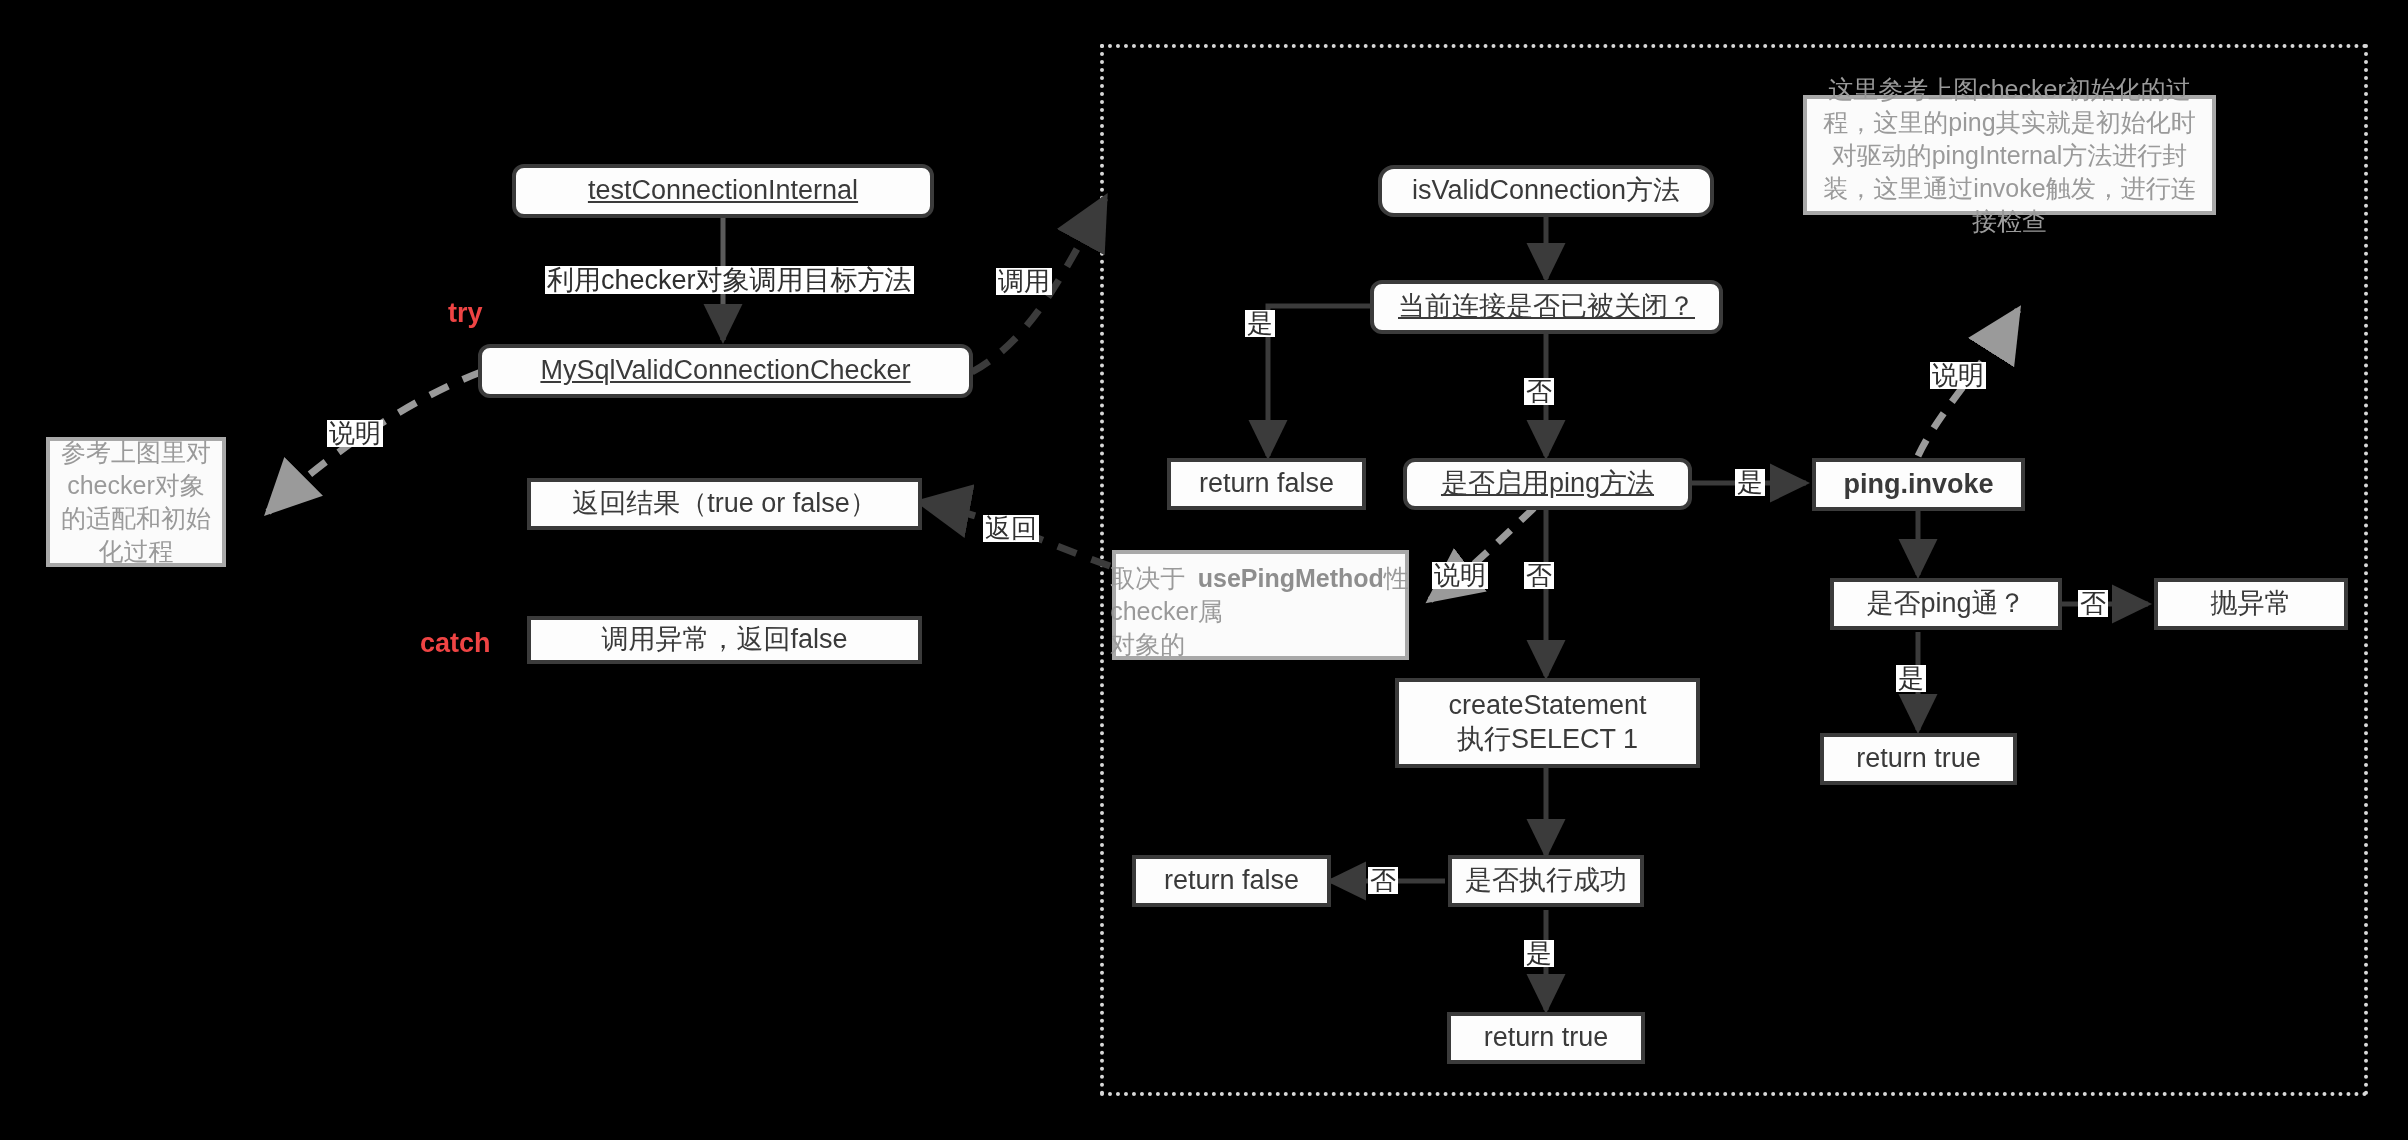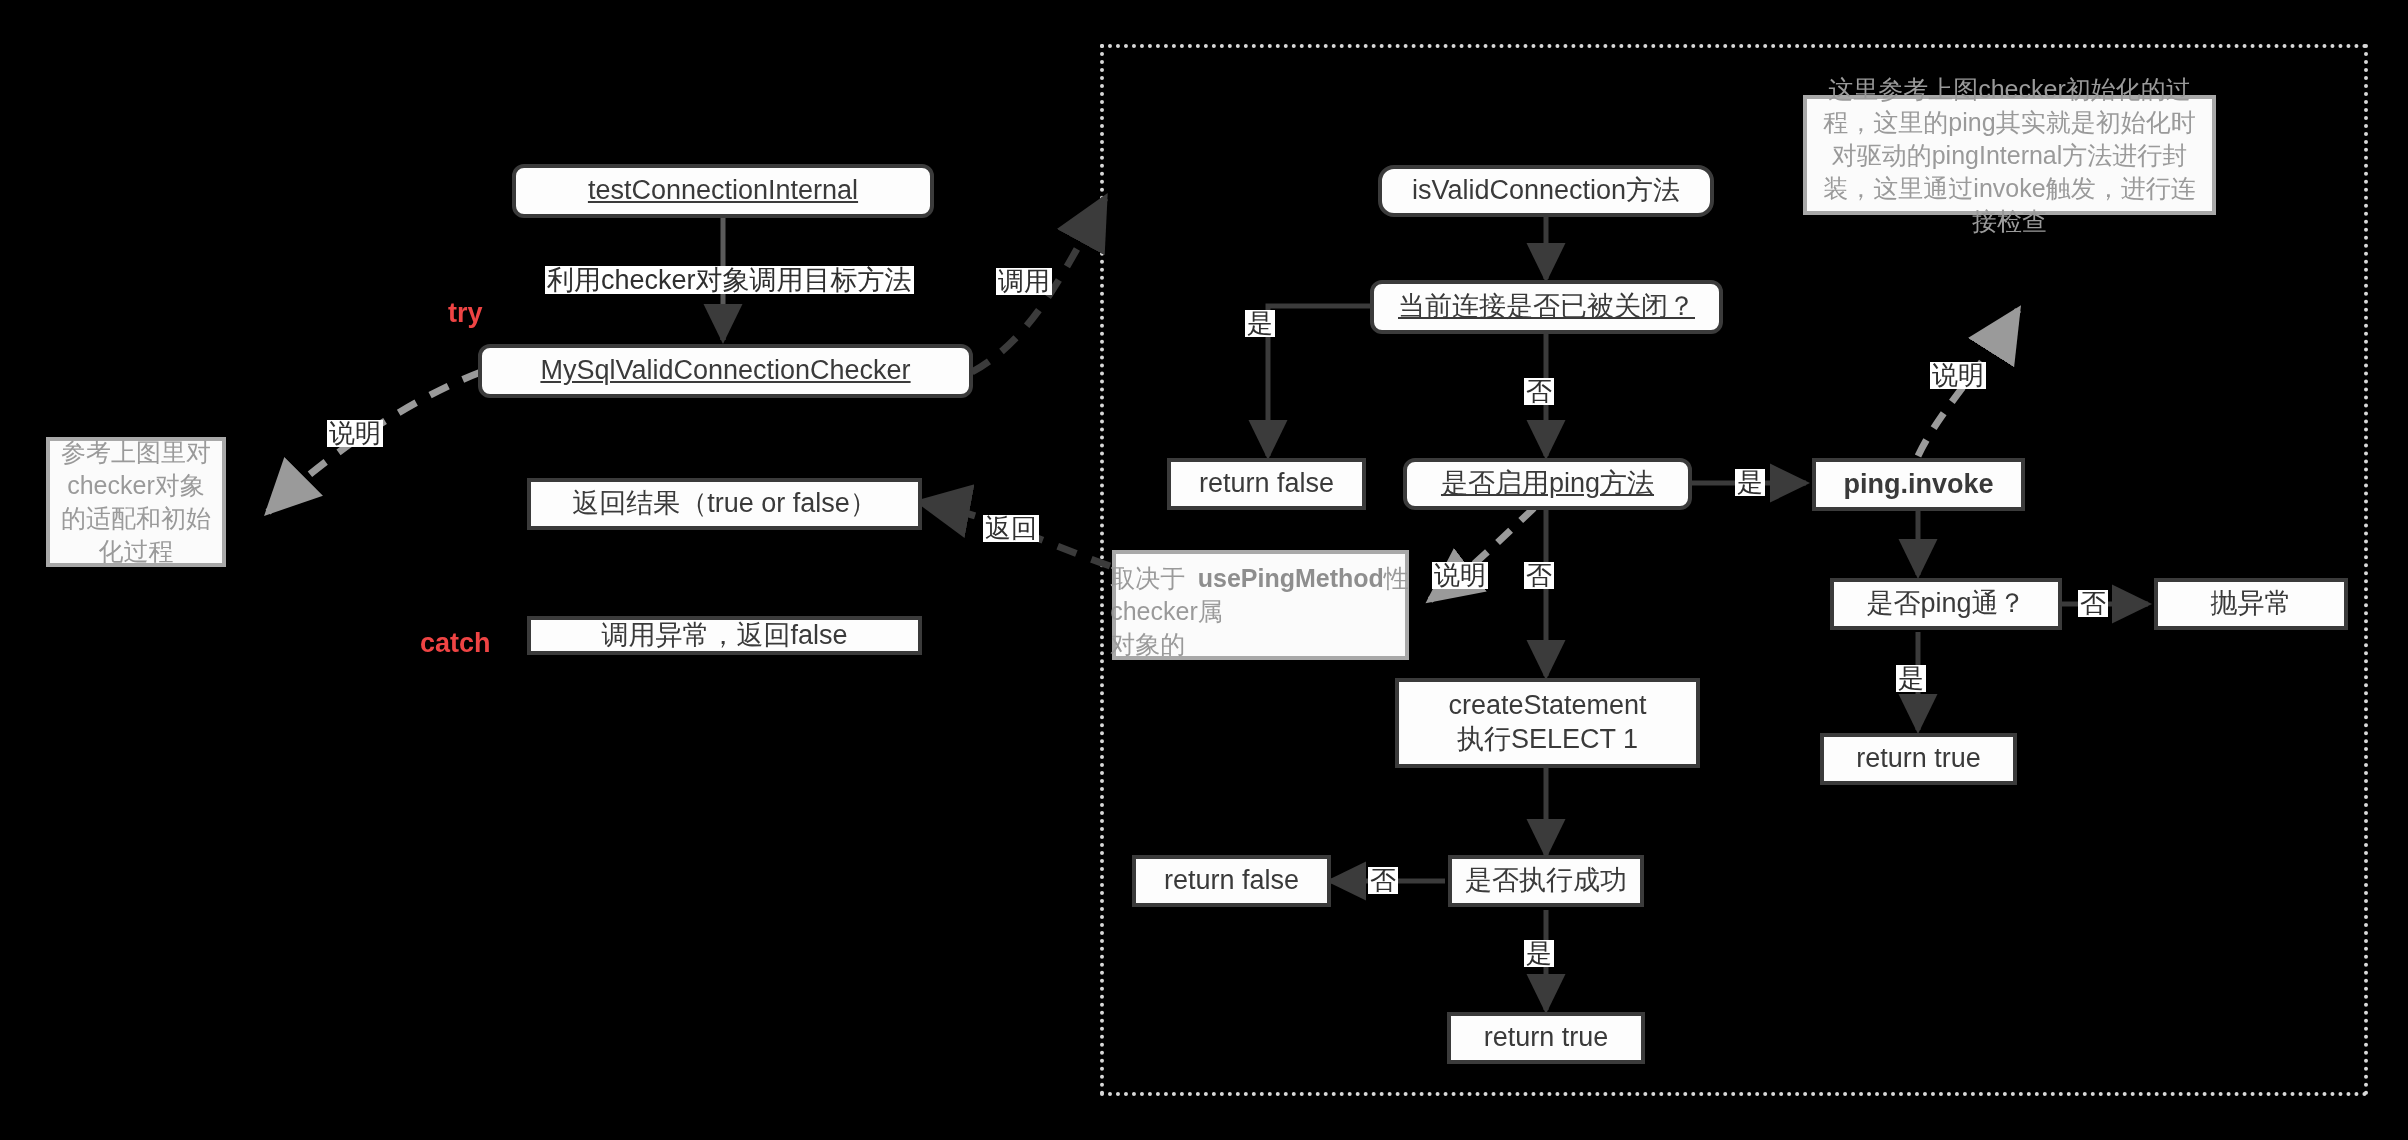--- a/index.html
+++ b/index.html
@@ -106,21 +106,21 @@
      return true --&gt;
     <line x1="1546" y1="910" x2="1546" y2="1010" stroke="#3b3b3b" stroke-width="5" marker-end="url(#arrDark)"></line>
   </svg>
 
   <div class="node rnd" style="left:512px;top:164px;width:422px;height:54px;">testConnectionInternal</div>
 
   <div class="node rnd" style="left:478px;top:344px;width:495px;height:54px;">MySqlValidConnectionChecker</div>
 
   <div class="node sq" style="left:527px;top:478px;width:395px;height:52px;">返回结果（true or false）</div>
 
-  <div class="node sq" style="left:527px;top:616px;width:395px;height:39px;">调用异常，返回false</div>
+  <div class="node sq" style="left:527px;top:616px;width:395px;height:48px;">调用异常，返回false</div>
 
   <div class="elabel wide" style="left:545px;top:266px;">利用checker对象调用目标方法</div>
 
   <div class="elabel" style="left:996px;top:268px;">调用</div>
 
   <div class="elabel" style="left:983px;top:515px;">返回</div>
 
   <div class="elabel" style="left:327px;top:420px;">说明</div>
 
   <div class="kw" style="left:448px;top:298px;">try</div>

